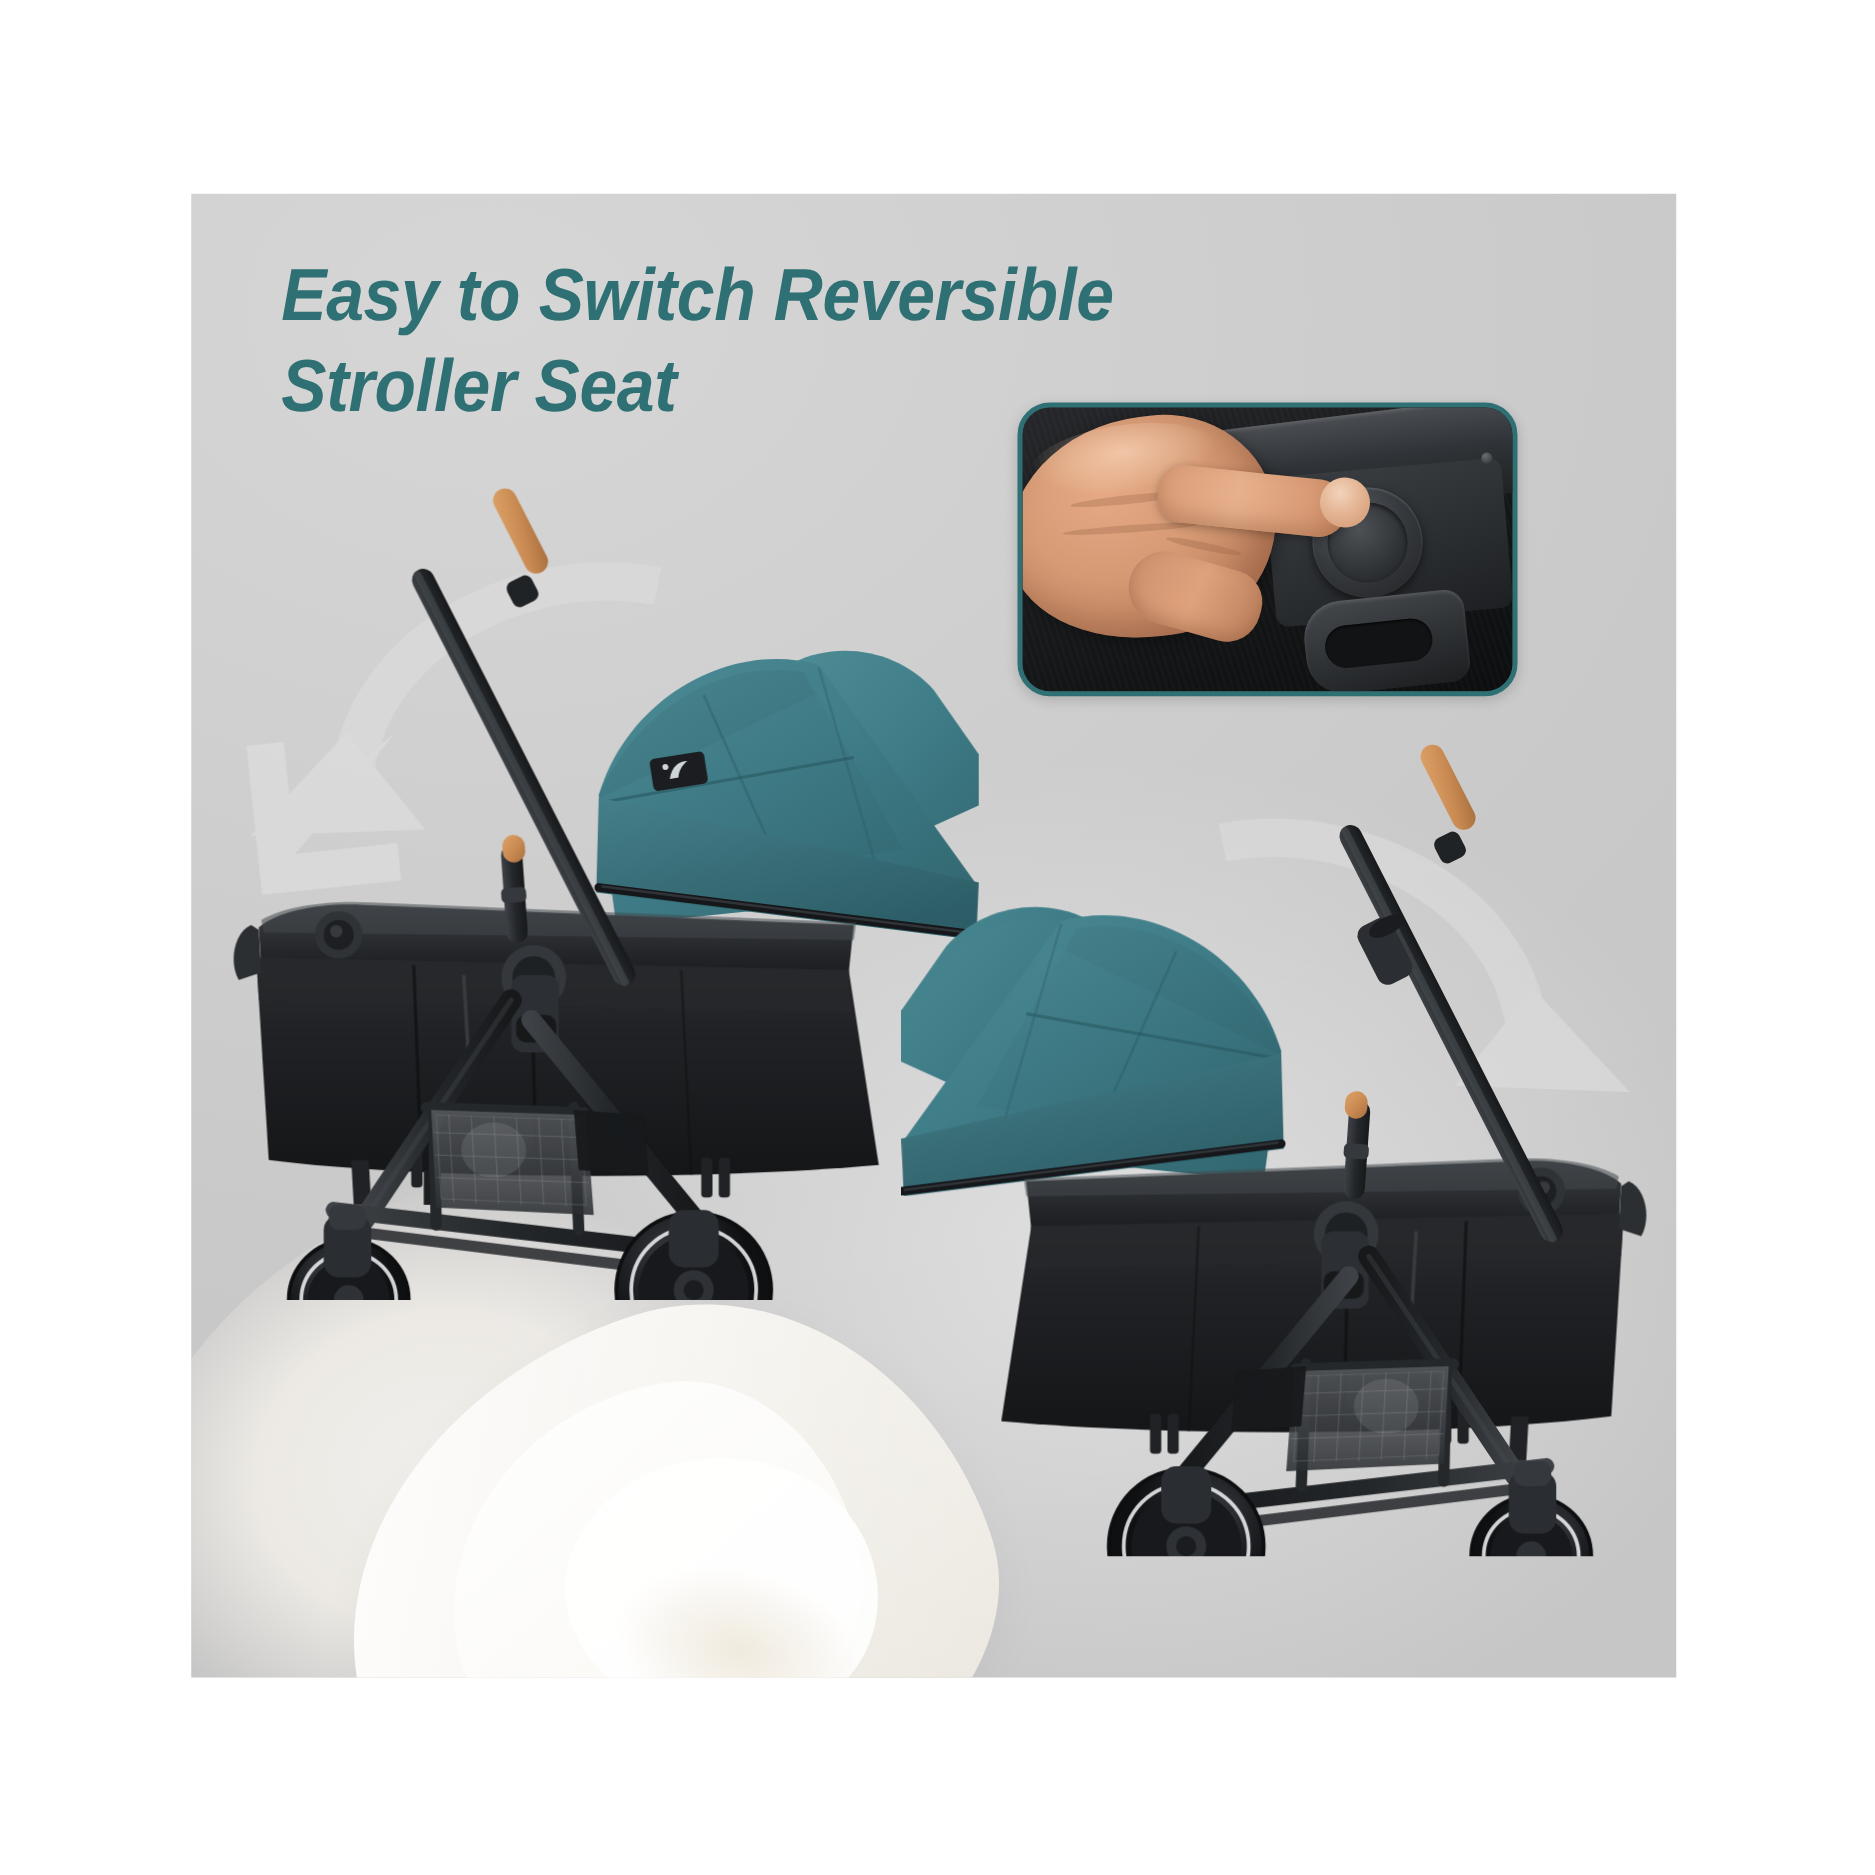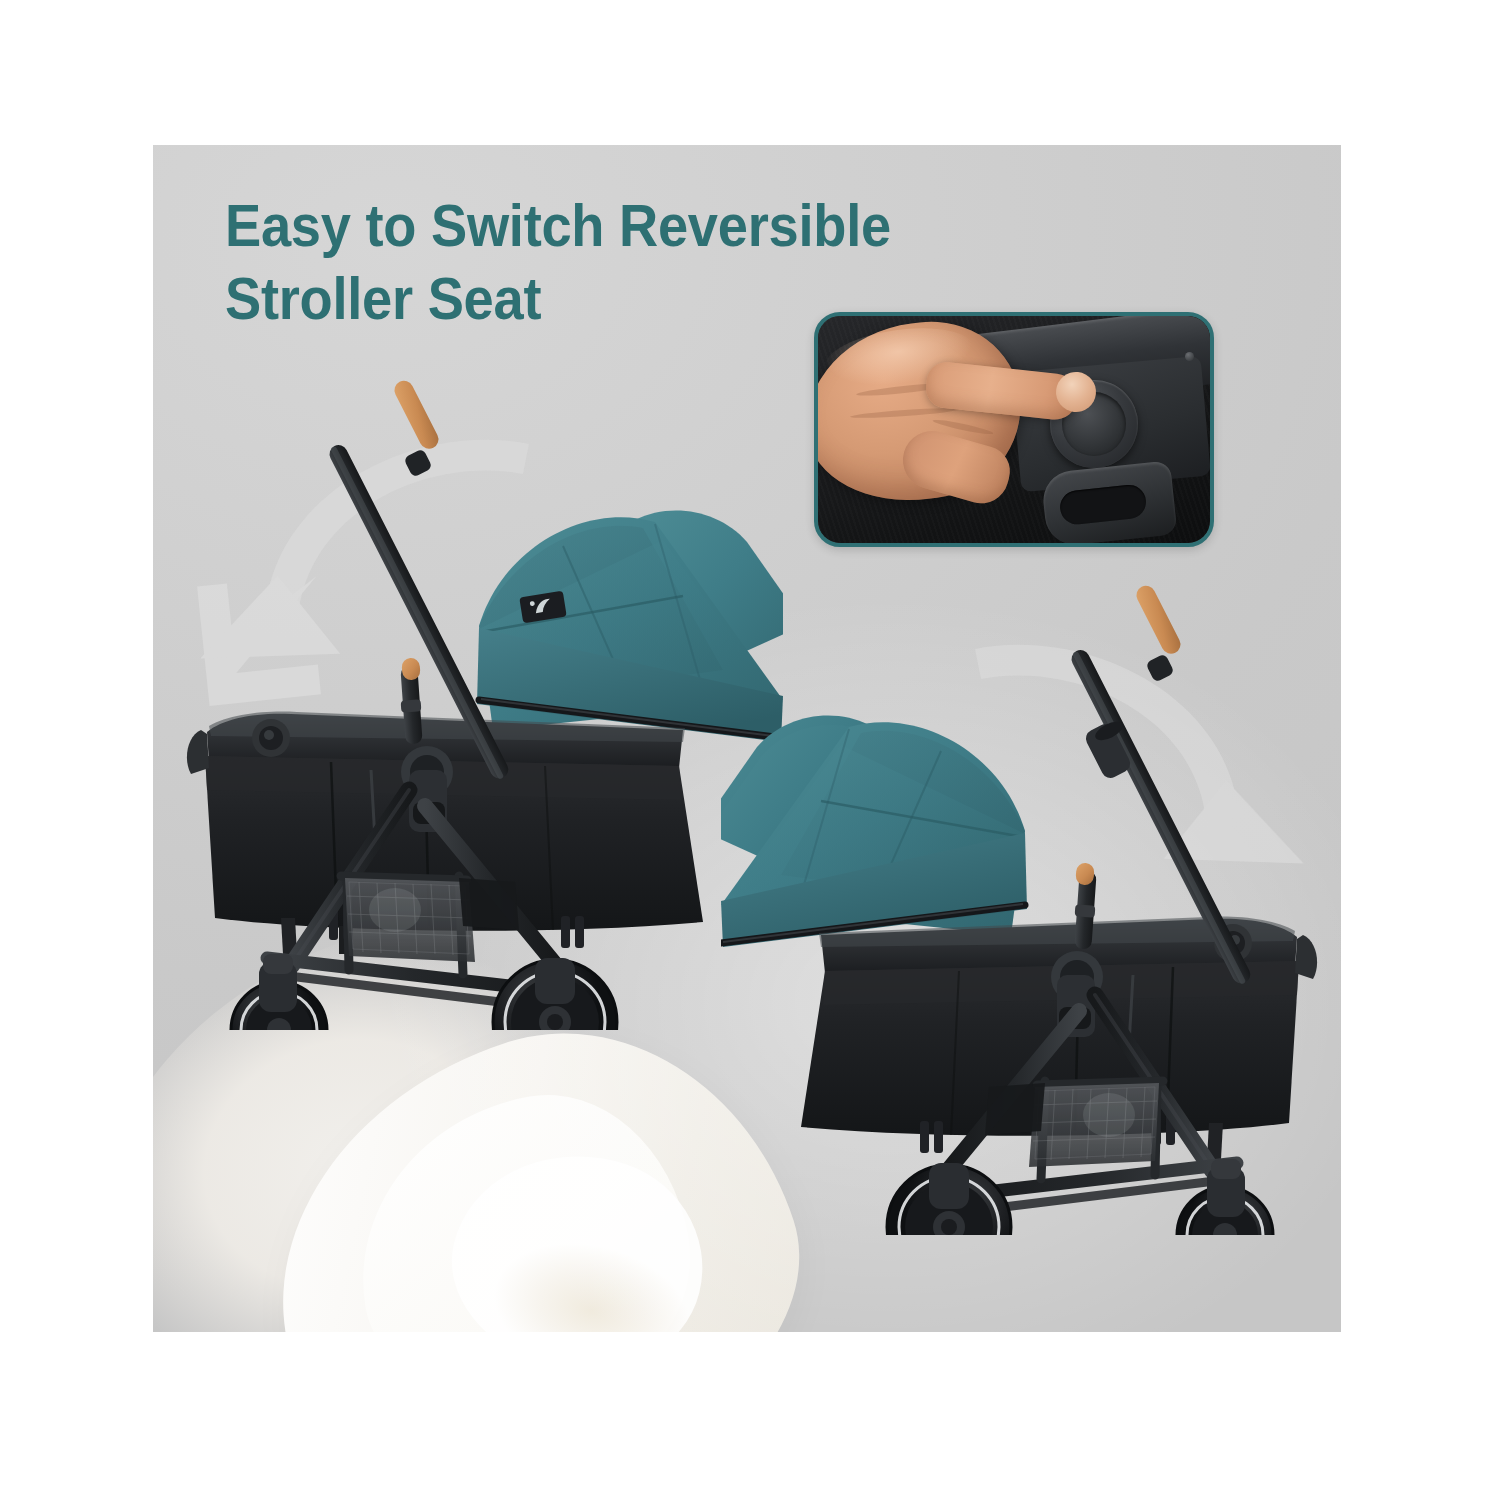--- a/index.html
+++ b/index.html
@@ -2,24 +2,24 @@
 <html><head>
 <meta charset="utf-8">
 <style>
   html,body{margin:0;padding:0;background:#ffffff;}
   body{width:1500px;height:1500px;overflow:hidden;
        font-family:"Liberation Sans",sans-serif;}
 
   #stage{position:relative;width:1500px;height:1500px;background:#ffffff;}
 
   
-  #panel{position:absolute;left:153px;top:145px;width:1188px;height:1187px;
+  #panel{position:absolute;left:153px;top:155px;width:1188px;height:1187px;
          background:
            radial-gradient(120% 90% at 20% 8%, #d6d6d6 0%, #cfcfcf 38%, #c9c9c9 70%, #c6c6c6 100%);
-         overflow:hidden;}
+         overflow:hidden;font-style:italic;}
 
   
   .lightwash{position:absolute;inset:0;pointer-events:none;
      background:radial-gradient(70% 55% at 62% 72%, rgba(255,255,255,.42) 0%, rgba(255,255,255,0) 62%);}
 
   
   .curl{position:absolute;pointer-events:none;}
   .curl-a{left:-60px;top:770px;width:760px;height:560px;
      background:radial-gradient(closest-side at 35% 40%, #f3f1ed 0%, #eeebe6 55%, rgba(238,235,230,0) 100%);
      border-radius:50% 50% 46% 54%/52% 48% 50% 50%;

